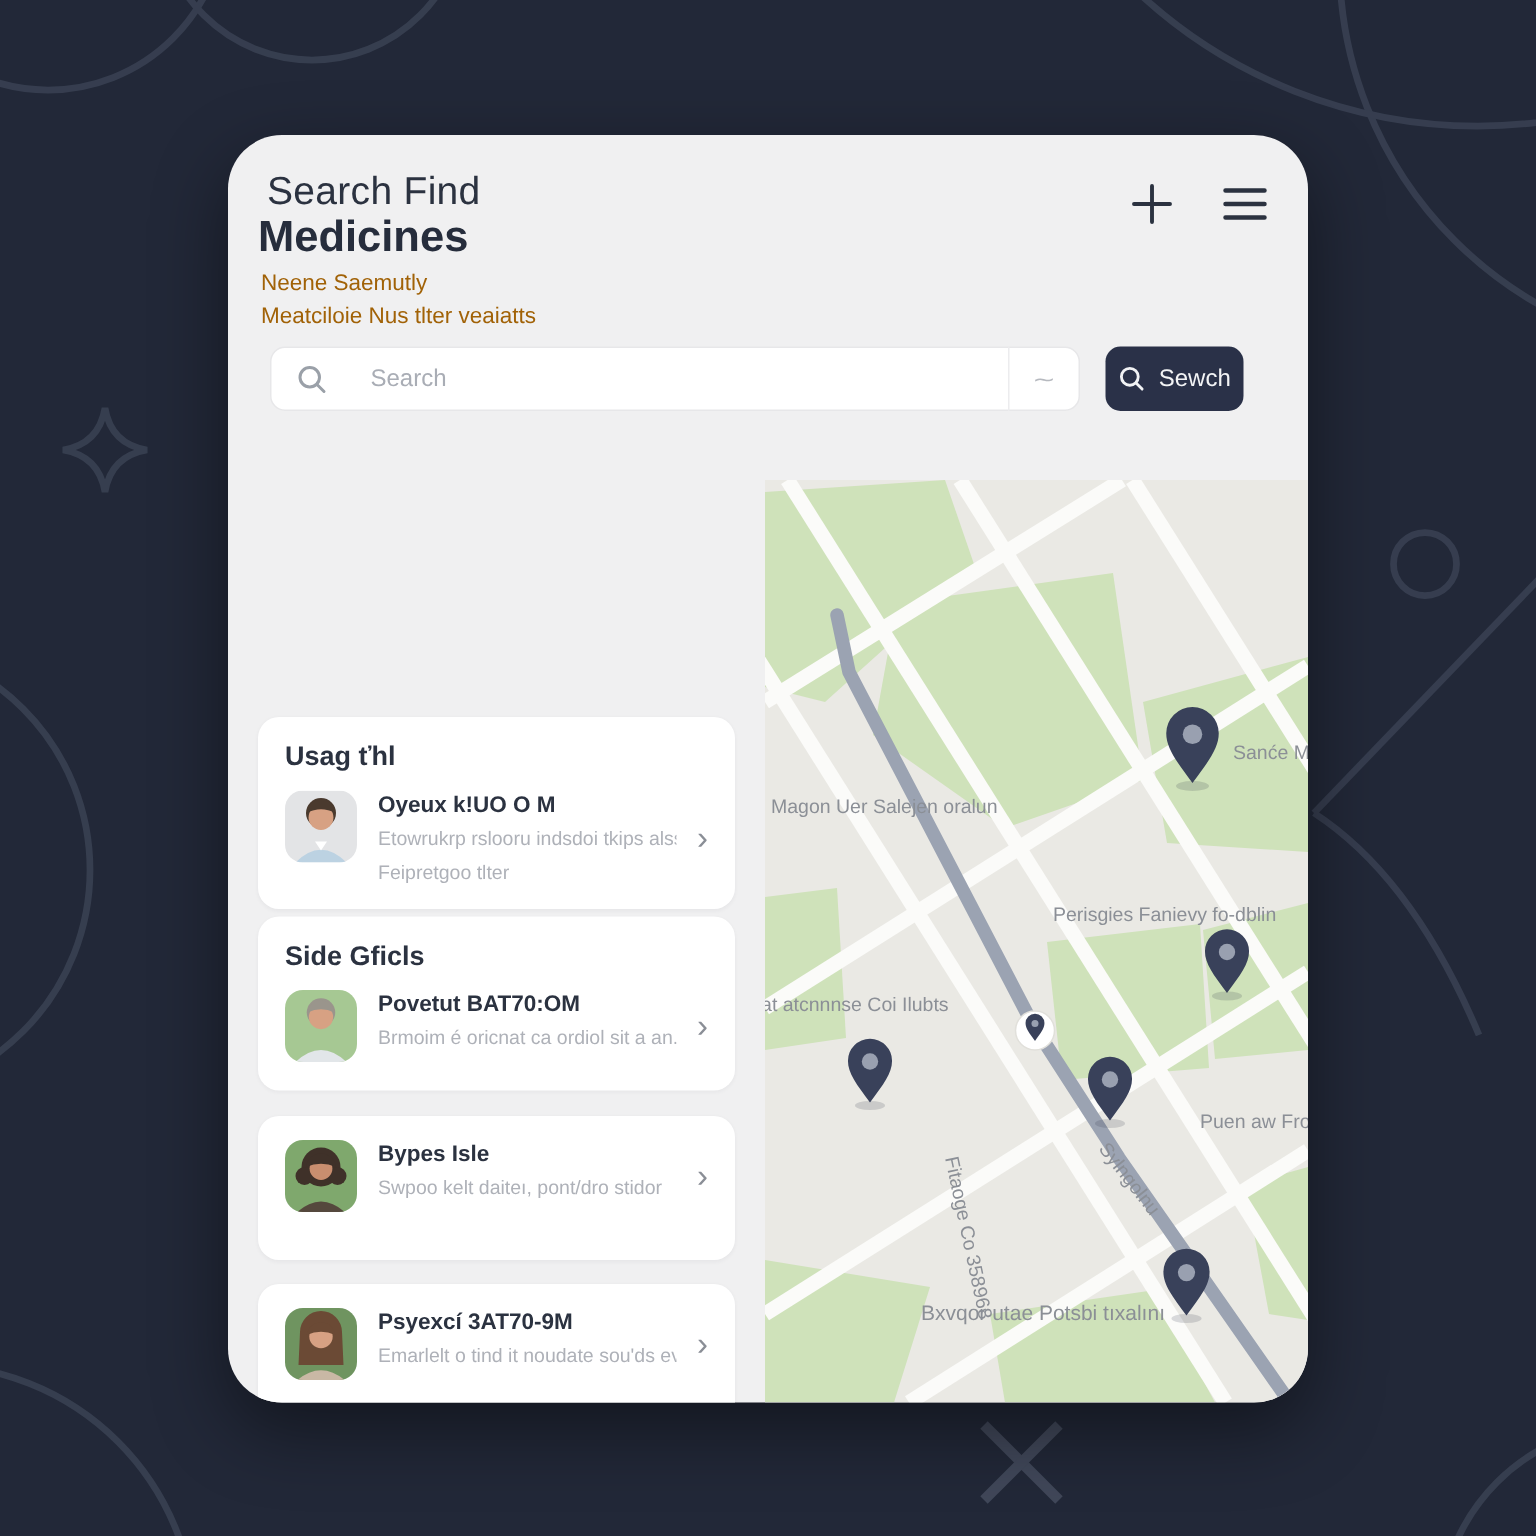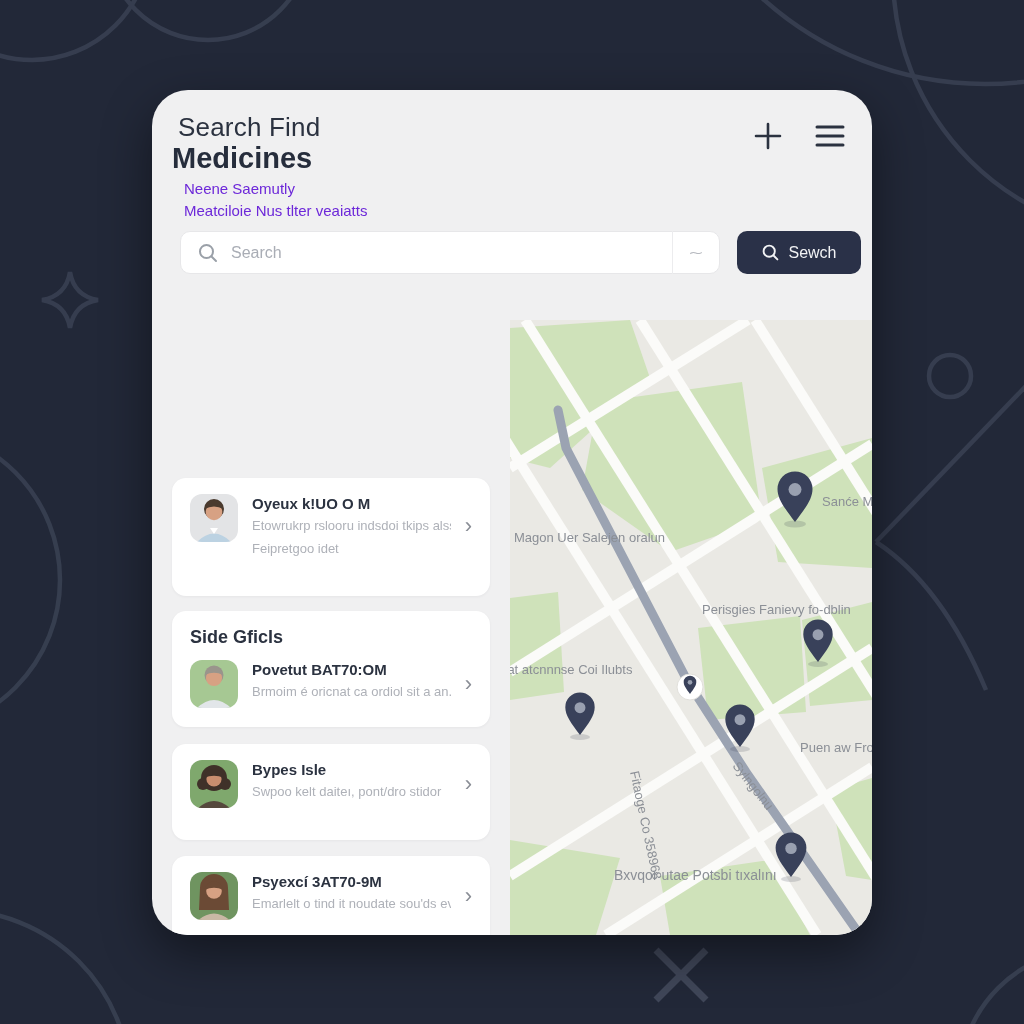--- a/index.html
+++ b/index.html
@@ -9,36 +9,36 @@
     font-family:"Liberation Sans","DejaVu Sans",sans-serif;
   }
   .decor{position:absolute;inset:0;}
   .panel{
     position:absolute;left:152px;top:90px;width:720px;height:845px;
     background:#f0f0f1;border-radius:36px;overflow:hidden;
     box-shadow:0 18px 50px rgba(0,0,0,.45);
   }
   .title1{position:absolute;left:26px;top:22px;font-size:26px;font-weight:500;color:#2b3240;letter-spacing:.2px;text-align:center;}
   .title2{position:absolute;left:20px;top:52px;font-size:29px;font-weight:700;color:#262d3c;}
-  .sub{position:absolute;left:32px;font-size:15px;color:#6d28d9;}
+  .sub{position:absolute;left:22px;font-size:15px;color:#a16207;}
   .sub1{top:90px;} .sub2{top:112px;}
   .icon-btn{position:absolute;top:26px;width:40px;height:40px;display:flex;align-items:center;justify-content:center;cursor:pointer;}
   .plus-btn{left:596px;} .menu-btn{left:658px;}
 
   .search-input{
     position:absolute;left:28px;top:141px;width:540px;height:43px;
     background:#ffffff;border:1px solid #e7e7e9;border-radius:10px;
     display:flex;align-items:center;box-sizing:border-box;
   }
   .search-input .mag{margin-left:16px;flex:0 0 auto;}
-  .search-input .ph{margin-left:12px;font-size:16px;color:#a9adb5;flex:1;}
+  .search-input .ph{margin-left:28px;font-size:16px;color:#a9adb5;flex:1;}
   .search-input .divider{width:1px;height:43px;background:#ececee;}
   .search-input .hint{width:46px;text-align:center;color:#b6b9bf;font-size:13px;}
   .search-btn{
-    position:absolute;left:585px;top:141px;width:124px;height:43px;
+    position:absolute;left:585px;top:141px;width:92px;height:43px;
     background:#2a3148;border-radius:10px;display:flex;align-items:center;justify-content:center;
     gap:8px;cursor:pointer;
   }
   .search-btn span{color:#f2f3f5;font-size:16px;}
 
   .card{
     position:absolute;left:20px;width:318px;background:#ffffff;border-radius:14px;
     box-shadow:0 1px 3px rgba(30,35,50,.05);box-sizing:border-box;padding:16px 18px;
   }
   .card-title{font-size:18px;font-weight:700;color:#2b3240;margin-bottom:12px;}
@@ -108,35 +108,36 @@
   <div class="search-btn">
     <svg width="19" height="19" viewBox="0 0 22 22">
       <circle cx="9.5" cy="9.5" r="6.5" stroke="#f2f3f5" stroke-width="2.2" fill="none"></circle>
       <path d="M14.5 14.5 L19 19" stroke="#f2f3f5" stroke-width="2.2" stroke-linecap="round"></path>
     </svg>
     <span>Sewch</span>
   </div>
 
 
   <div class="card" style="top:388px;min-height:118px">
+    <div class="card-title">Usag ťhl</div>
     <div class="card-row">
       <div class="thumb">
         <svg width="48" height="48" viewBox="0 0 48 48">
           <rect width="48" height="48" fill="#e3e4e6"></rect>
           <circle cx="24" cy="15" r="10" fill="#4a3a2e"></circle>
           <circle cx="24" cy="18" r="8.3" fill="#d7a183"></circle>
           <path d="M24 6 a9.5 9.5 0 0 1 9.5 9 q-9.5-5-19 0 a9.5 9.5 0 0 1 9.5-9Z" fill="#4a3a2e"></path>
           <path d="M5 50 Q24 29 43 50 Z" fill="#bcd2e2"></path>
           <path d="M20 34 L24 40 L28 34 Z" fill="#ffffff"></path>
         </svg>
       </div>
       <div class="ct">
         <div class="it">Oyeux k!UO O M</div>
         <div class="is">Etowrukrp rslooru indsdoi tkips alsstjts</div>
-        <div class="is">Feipretgoo idet</div>
+        <div class="is">Feipretgoo tlter</div>
       </div>
       <div class="chev">›</div>
     </div>
   </div>
 
   <div class="card" style="top:521px;min-height:116px">
     <div class="card-title">Side Gficls</div>
     <div class="card-row">
       <div class="thumb">
         <svg width="48" height="48" viewBox="0 0 48 48">

